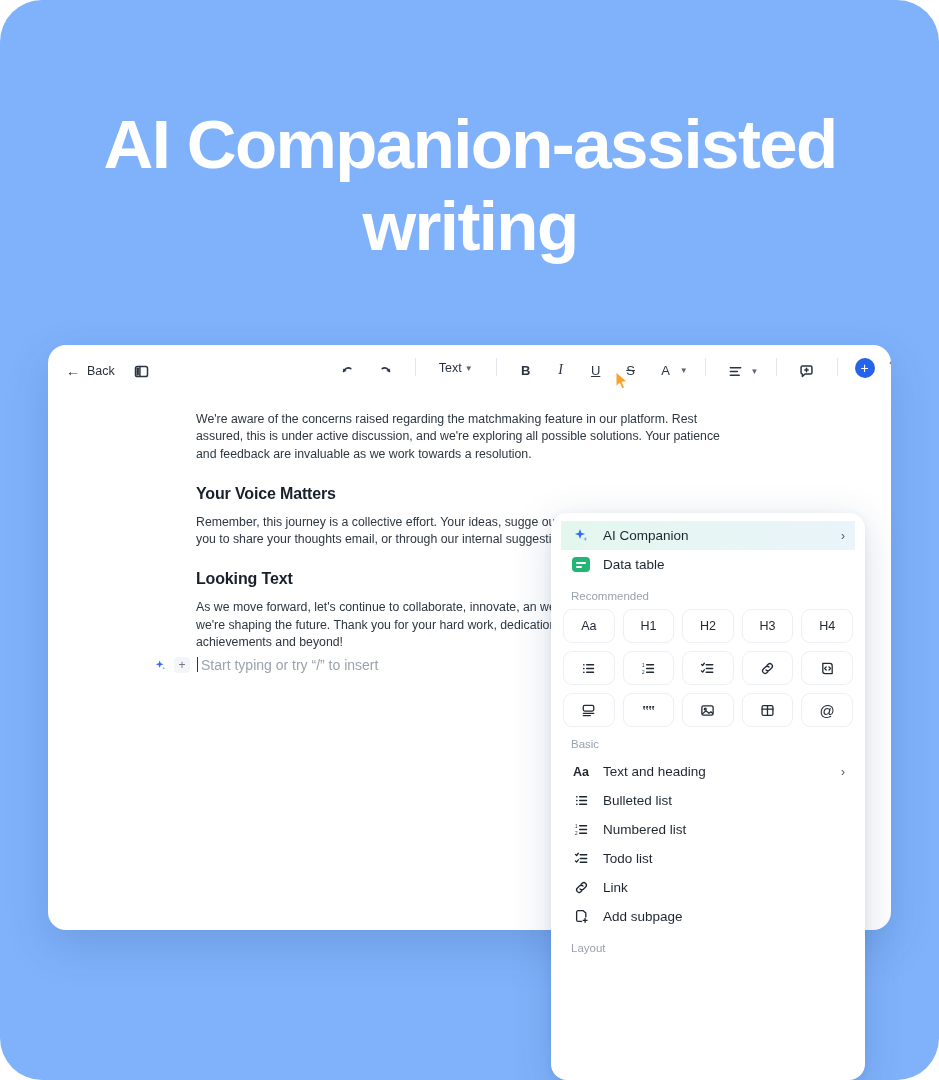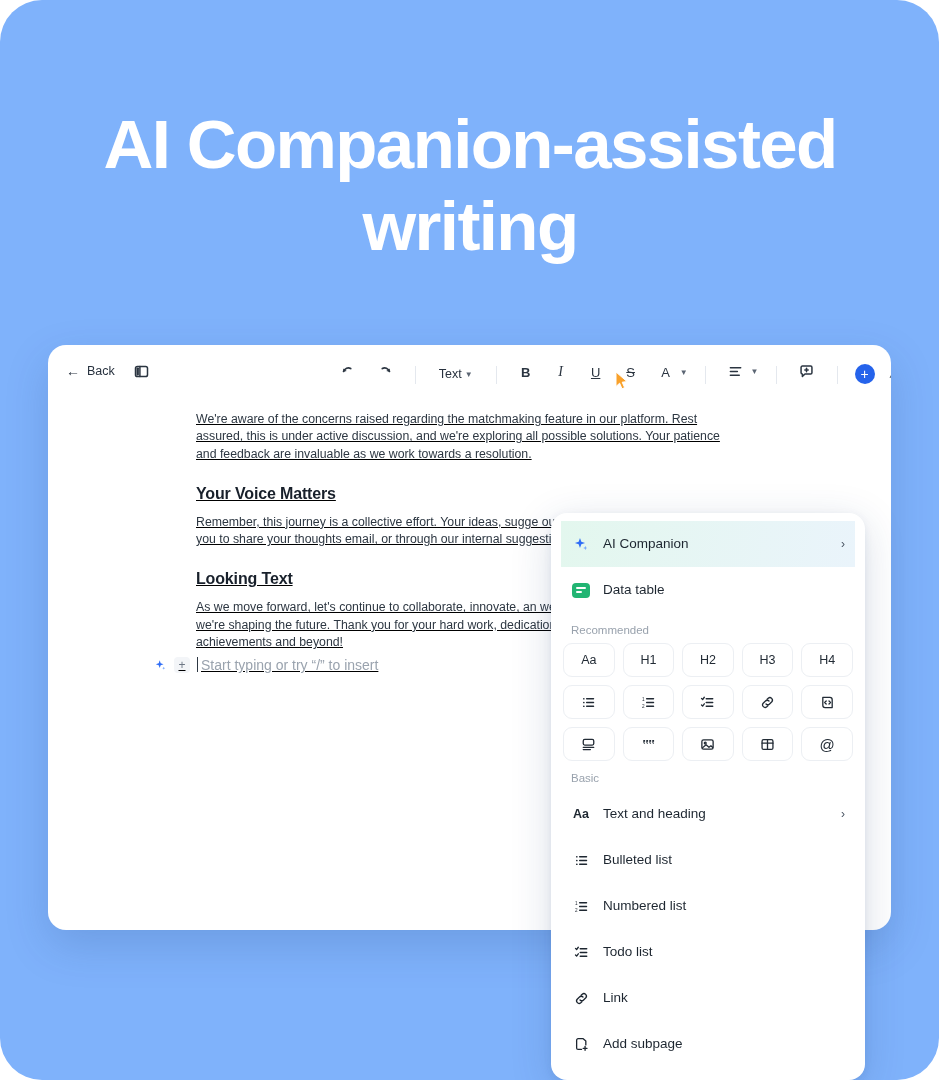--- a/index.html
+++ b/index.html
@@ -47,21 +47,21 @@
   .toolbar {
     position: relative;
     height: 52px;
     display: flex;
     align-items: center;
     padding: 0 14px 0 18px;
     font-size: 12.5px;
     color: #26303d;
   }
   .tb-left { display: flex; align-items: center; gap: 14px; }
-  .tb-mid  { display: flex; align-items: flex-end; gap: 11px; margin-left: 180px;}
+  .tb-mid  { display: flex; align-items: flex-start; gap: 11px; margin-left: 180px;}
   .tb-right{ display: flex; align-items: flex-end; gap: 8px; margin-left: auto; }
 
   .back-btn {
     display: flex; align-items: center; gap: 7px;
     font-size: 12.5px; font-weight: 500; color: #27313e;
     cursor: pointer;
   }
   .arrow-left { font-size: 14px; line-height: 1; }
 
   .icon-btn {
@@ -124,21 +124,21 @@
     color: #26303d; cursor: pointer; background: #fff;
   }
 
   
   .mouse-cursor {
     position: absolute; left: 615px; top: 371px; width: 14px; height: 19px;
     pointer-events: none; z-index: 40;
   }
 
   
-  .doc-body { padding: 14px 4px 0 148px; text-decoration: underline; }
+  .doc-body { padding: 14px 4px 0 148px; }
   .para {
     font-size: 12.3px; line-height: 17.3px; color: #2d3742;
     width: 540px; margin-bottom: 22px;
   }
   .h2 {
     font-size: 16px; font-weight: 700; color: #18202b;
     margin-bottom: 11px; letter-spacing: -0.15px;
   }
   .placeholder-row {
     display: flex; align-items: center; gap: 7px;
@@ -165,21 +165,21 @@
     width: 314px; height: 567px;
     background: #ffffff;
     border-radius: 16px;
     box-shadow: 0 10px 40px rgba(30,60,110,0.17), 0 2px 8px rgba(30,60,110,0.08);
     padding: 8px 10px 0 10px;
     overflow: hidden;
     z-index: 30;
   }
   .menu-row {
     display: flex; align-items: center; gap: 12px;
-    height: 46px; border-radius: 0; padding: 0 10px;
+    height: 29px; border-radius: 0; padding: 0 10px;
     font-size: 13.5px; color: #1d2630; cursor: pointer;
   }
   .menu-row.highlight { background: linear-gradient(100deg,#e3f7ee 0%, #eaf4fb 100%); }
   .menu-row .chev-right { margin-left: auto; font-size: 12px; color: #4a5563; }
   .row-icon {
     width: 20px; height: 20px; flex: none;
     display: flex; align-items: center; justify-content: center;
   }
   .row-icon.sq {
     background: #fff; border-radius: 5px;

